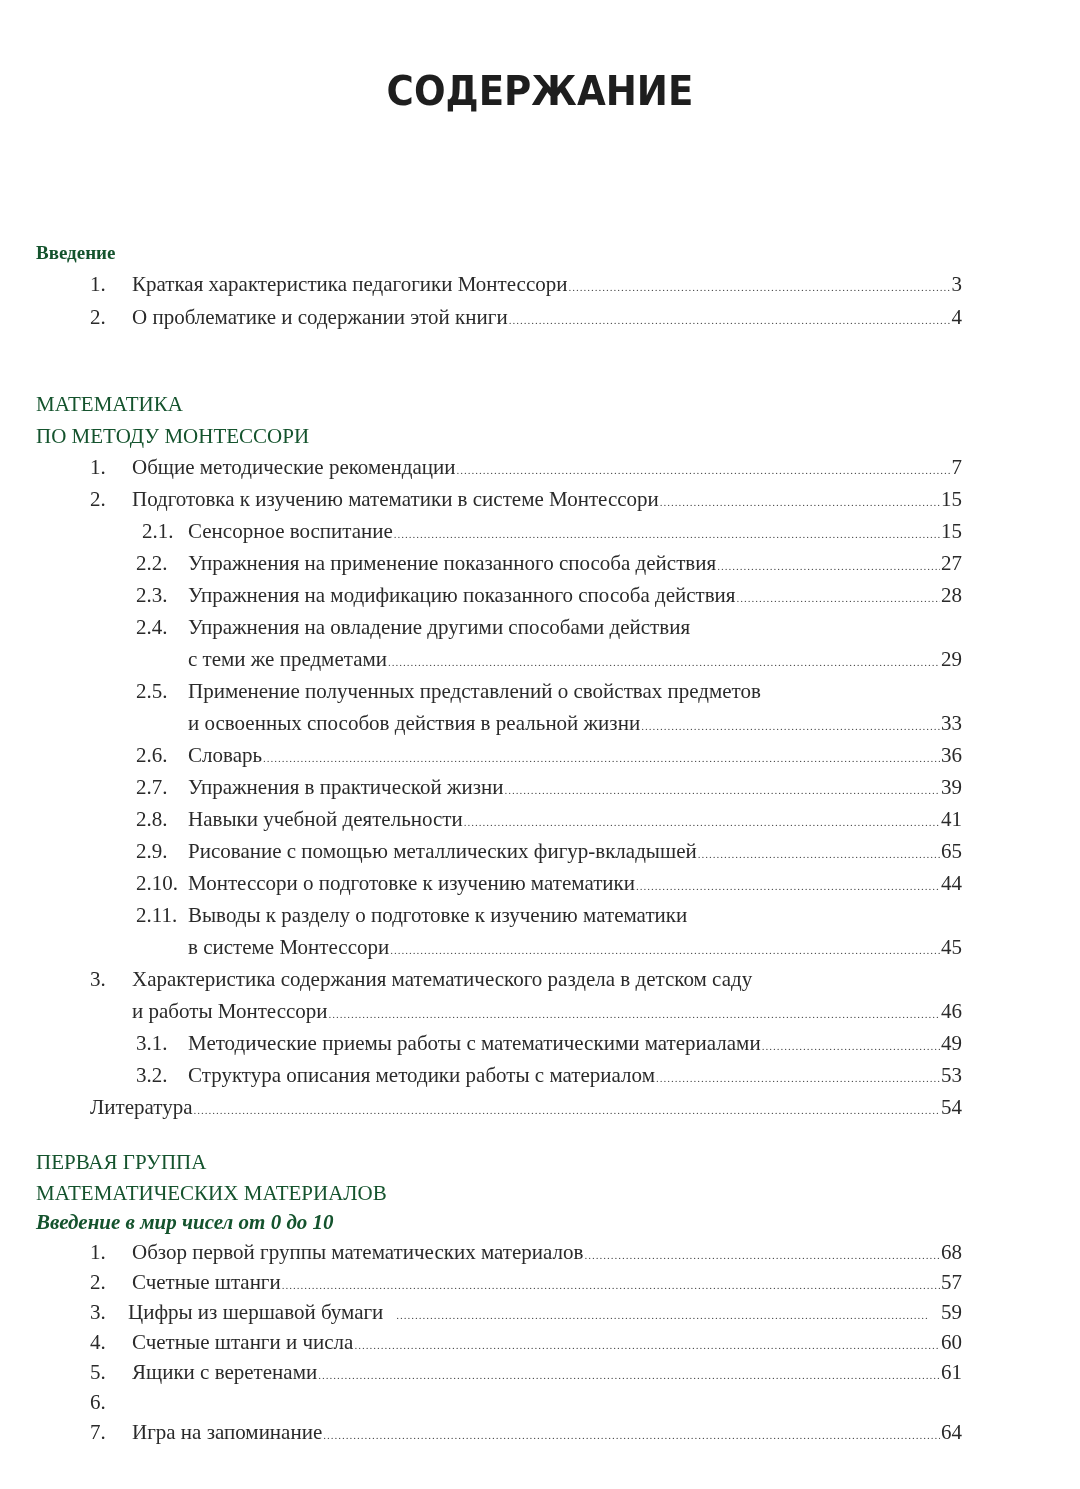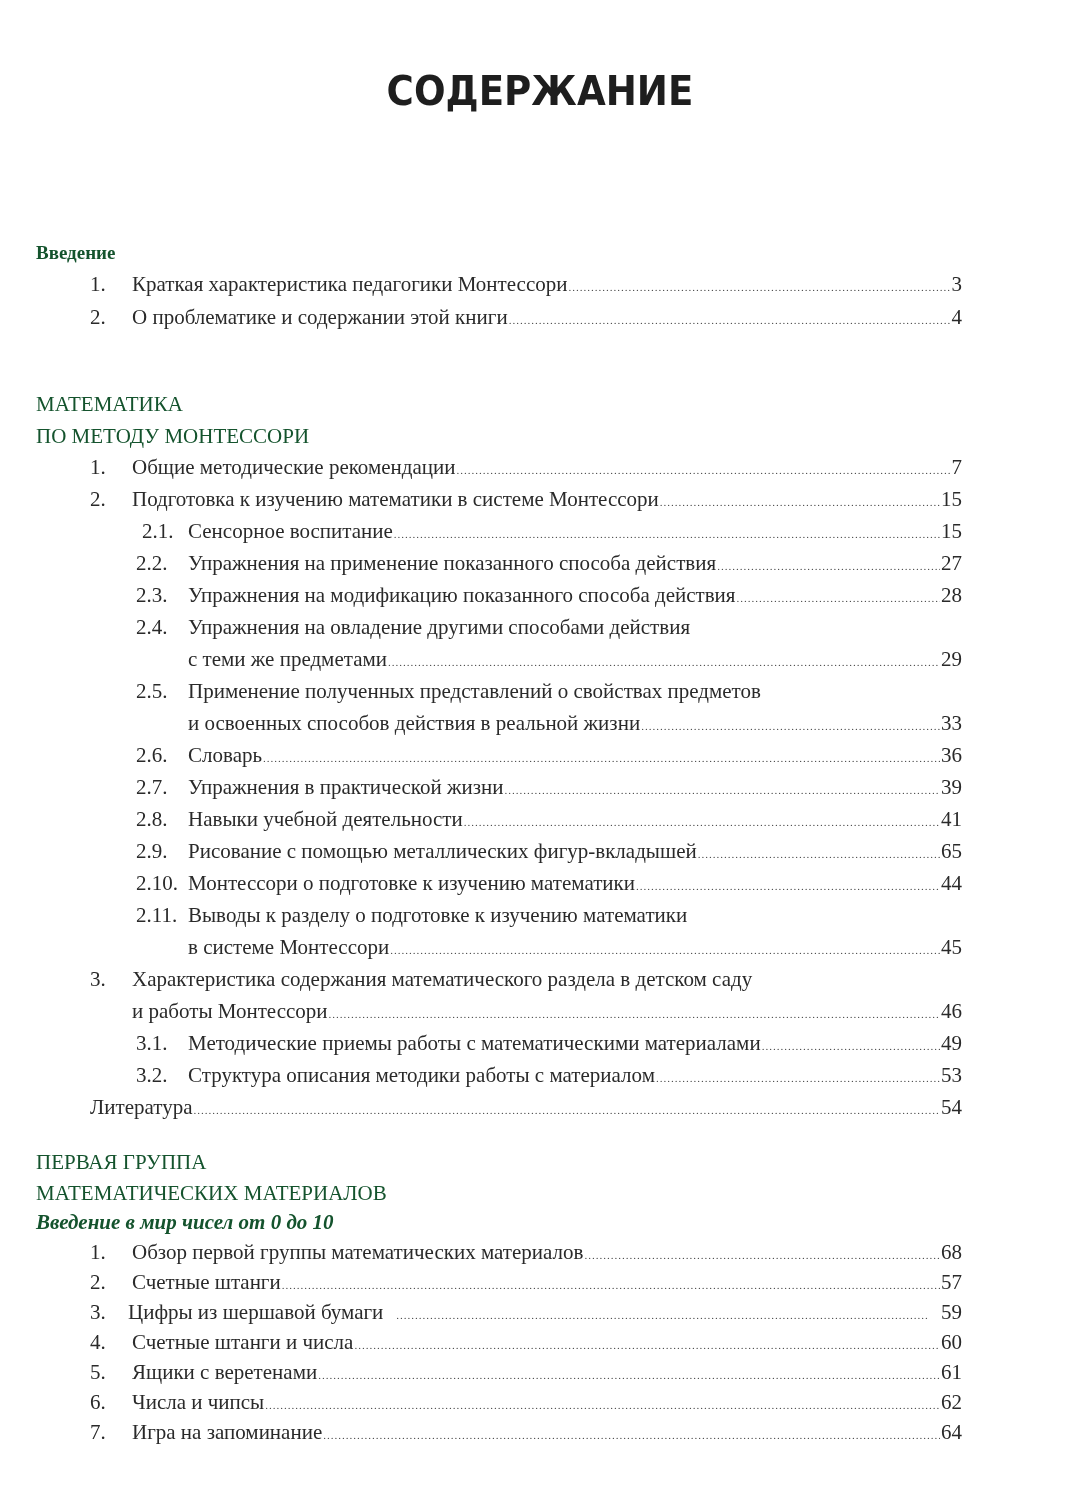--- a/index.html
+++ b/index.html
@@ -240,25 +240,20 @@
 <div class="row" style="top:1360px;">
   <span class="num" style="left:90px;">5.</span>
   <div class="line" style="left:132px;">
       <span class="text">Ящики с веретенами</span>
       <span class="dots"></span>
       <span class="page">61</span>
     </div>
 </div>
 <div class="row" style="top:1390px;">
   <span class="num" style="left:90px;">6.</span>
-  <div class="line" style="left:132px;">
-      <span class="text">Числа и чипсы</span>
-      <span class="dots"></span>
-      <span class="page">62</span>
-    </div>
 </div>
 <div class="row" style="top:1420px;">
   <span class="num" style="left:90px;">7.</span>
   <div class="line" style="left:132px;">
       <span class="text">Игра на запоминание</span>
       <span class="dots"></span>
       <span class="page">64</span>
     </div>
 </div>
 

